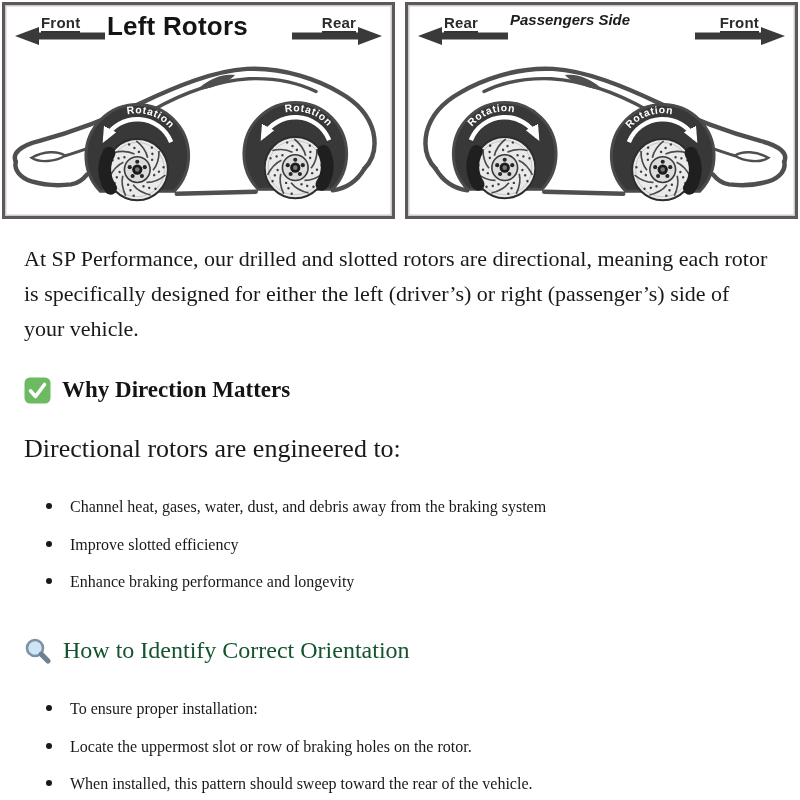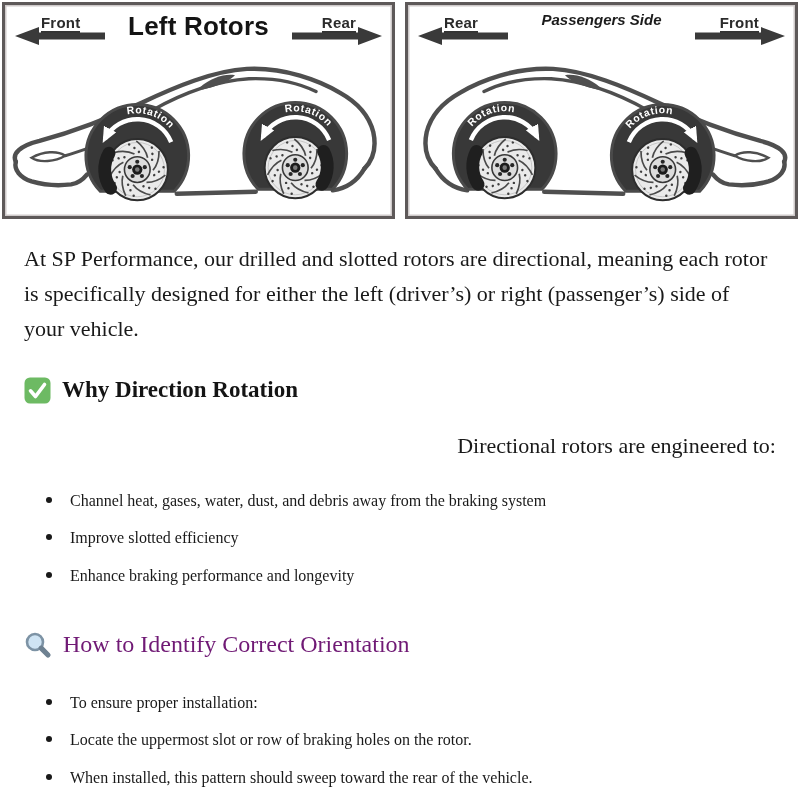--- a/index.html
+++ b/index.html
@@ -18,35 +18,35 @@
   .dir { position:relative; width:92px; height:36px; flex:0 0 auto; margin-top:4px; }
   .dir-label {
     position:absolute; top:0; font:700 15px "Liberation Sans", sans-serif; color:#2b2b2b;
     border-bottom:2.5px solid #333; line-height:16px; letter-spacing:.2px;
   }
   .dir.left  .dir-label { left:26px; }
   .dir.right .dir-label { right:26px; }
   .dir-arrow { position:absolute; top:11px; width:90px; height:20px; }
   .dir.left  .dir-arrow { left:0; }
   .dir.right .dir-arrow { right:0; }
-  .panel-titles { flex:1 1 auto; text-align:center; }
+  .panel-titles { flex:1 1 auto; }
   .panel-title { font:700 26px "Liberation Sans", sans-serif; color:#141414; letter-spacing:.2px; }
   .panel-subtitle { font:italic 700 15px "Liberation Sans", sans-serif; color:#1c1c1c; margin-top:0px; }
   .car-svg { display:block; width:100%; height:158px; }
 
   .rot-text { font:700 10.5px "Liberation Sans", sans-serif; fill:#ffffff; letter-spacing:.7px; }
 
   
   .content { padding:12px 24px 10px 24px; }
   .intro { font-size:22px; line-height:1.6; max-width:748px; margin:10px 0 0 0; }
   .sec-head { display:flex; align-items:center; gap:11px; margin:30px 0 0 0; }
   .sec-head .head-text-bold { font:700 23px "Liberation Serif", serif; color:#141414; }
-  .sec-head .head-text-reg  { font:400 24px "Liberation Serif", serif; color:#701a75; }
+  .sec-head .head-text-reg  { font:400 24px "Liberation Serif", serif; color:#14532d; }
   .emoji-icon { flex:0 0 auto; display:inline-block; }
-  .lead { font-size:22px; line-height:1.6; margin:24px 0 0 0;text-align:right; }
+  .lead { font-size:26px; line-height:1.6; margin:24px 0 0 0; }
   ul.bullets { margin:20px 0 0 0; padding-left:41px; list-style:disc; }
   ul.bullets li { font-size:16px; line-height:1.6; padding-left:5px; margin-bottom:7px; max-width:700px; }
   ul.bullets li::marker { color:#191919; font-size:20px; }
   .sec2 { margin-top:42px; }
   ul.bullets.two { margin-top:26px; }
 
   .defs-holder { position:absolute; width:0; height:0; overflow:hidden; }
 </style>
 </head>
 <body>
@@ -204,21 +204,21 @@
   </div>
 
   <div class="content">
     <p class="intro">At SP Performance, our drilled and slotted rotors are directional, meaning each rotor is specifically designed for either the left (driver’s) or right (passenger’s) side of your vehicle.</p>
 
     <div class="sec-head">
       <svg class="emoji-icon" width="27" height="27" viewBox="0 0 27 27">
         <rect x="0.5" y="0.5" width="26" height="26" rx="5.5" fill="#6dba63"></rect>
         <path d="M 6.5,13.8 L 11.5,19.5 L 20.5,7.5" fill="none" stroke="#ffffff" stroke-width="3.6" stroke-linecap="round" stroke-linejoin="round"></path>
       </svg>
-      <span class="head-text-bold">Why Direction Rotation</span>
+      <span class="head-text-bold">Why Direction Matters</span>
     </div>
 
     <p class="lead">Directional rotors are engineered to:</p>
 
     <ul class="bullets one">
       <li>Channel heat, gases, water, dust, and debris away from the braking system</li>
       <li>Improve slotted efficiency</li>
       <li>Enhance braking performance and longevity</li>
     </ul>
 

